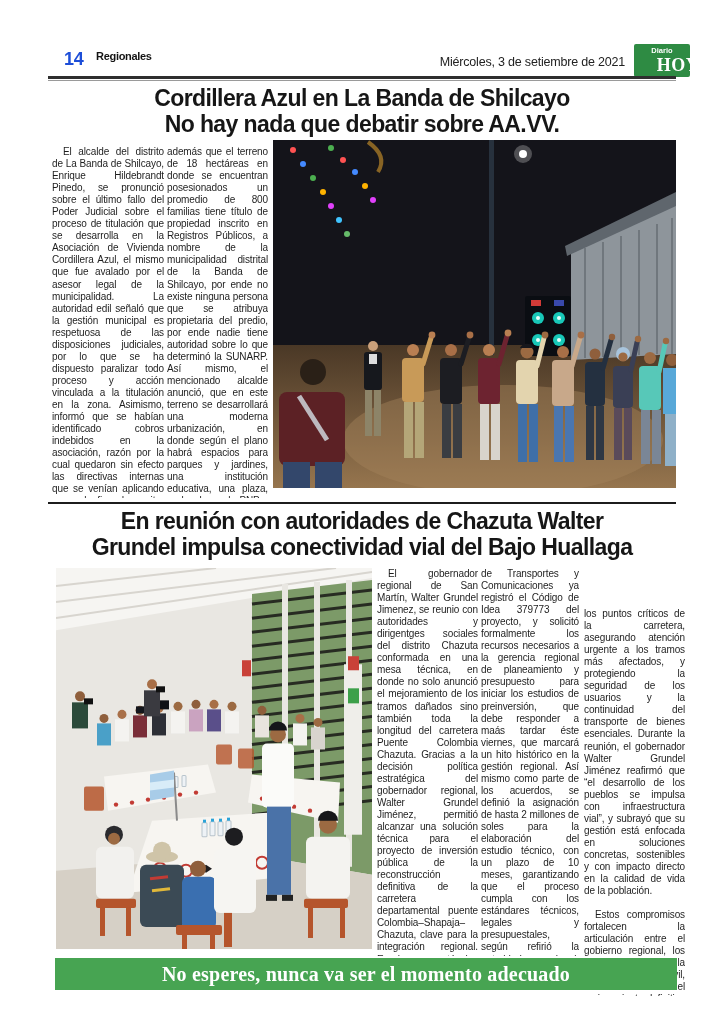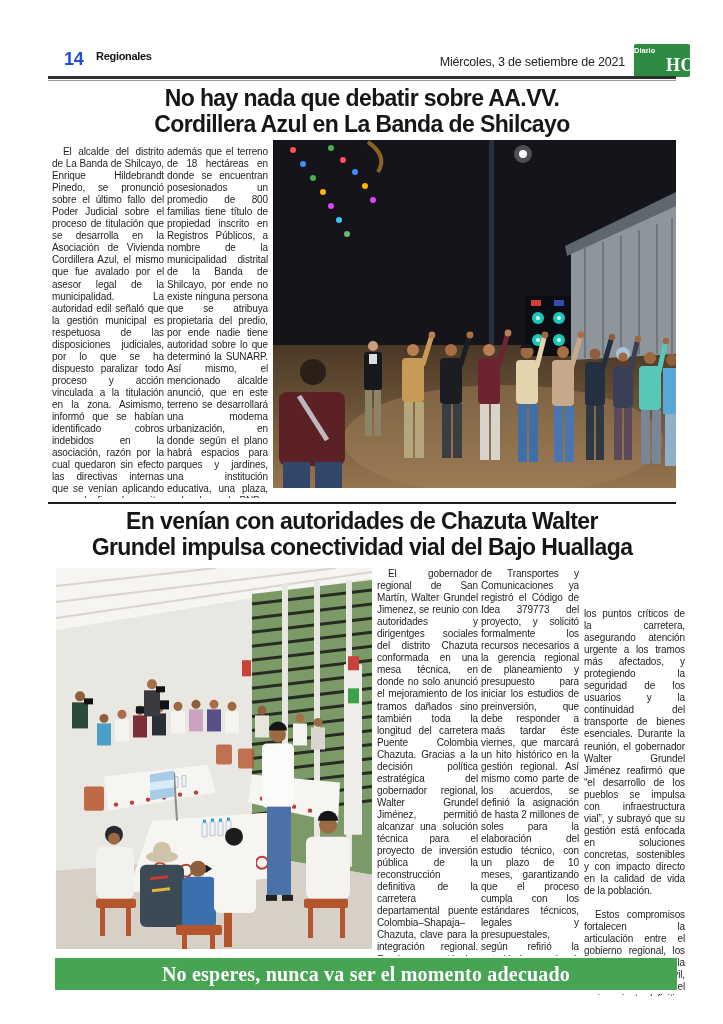--- a/index.html
+++ b/index.html
@@ -3,21 +3,21 @@
 <meta charset="utf-8">
 <style>
   html,body{margin:0;padding:0;background:#fff;}
   #page{position:relative;width:723px;height:1024px;background:#ffffff;overflow:hidden;
         font-family:"Liberation Sans",sans-serif;color:#1f1f1f;}
   
   .num{position:absolute;left:64px;top:49px;font-size:18px;font-weight:bold;color:#1d4ed8;letter-spacing:-.3px;}
   .section{position:absolute;left:96px;top:50px;font-size:11px;font-weight:bold;color:#141414;letter-spacing:-.3px;}
   .date{position:absolute;right:98px;top:55px;font-size:12.5px;color:#222;letter-spacing:-.2px;}
   .logo{position:absolute;left:634px;top:44px;width:56px;height:33px;background:var(--logo-green,#2e8b43);
-        border-radius:2px;display:flex;flex-direction:column;align-items:flex-start;justify-content:center;line-height:1;}
+        border-radius:2px;display:flex;flex-direction:column;align-items:center;justify-content:center;line-height:1;}
   .logo-top{font-size:7.5px;font-weight:bold;color:#fff;margin-bottom:1px;}
   .logo-main{font-family:"Liberation Serif",serif;font-size:18px;font-weight:bold;color:#fff;letter-spacing:.5px;margin-left:32px;}
   .rule{position:absolute;left:48px;top:76px;width:628px;height:5px;
         background:linear-gradient(#2f2f2f 0 60%,#ffffff 60% 72%,#9a9a9a 72% 100%);}
   
   .a-title{position:absolute;left:24px;width:676px;text-align:center;font-weight:bold;color:var(--title-black,#161616);
            font-size:23px;line-height:26px;letter-spacing:-.6px;}
   #a1-title{top:85px;}
   #a2-title{top:508px;}
   .divider{position:absolute;left:48px;top:502px;width:628px;height:2px;background:#1c1c1c;}
@@ -50,22 +50,22 @@
   <span class="num">14</span>
   <span class="section">Regionales</span>
   <span class="date">Miércoles, 3 de setiembre de 2021</span>
   <div class="logo">
     <span class="logo-top">Diario</span>
     <span class="logo-main">HOY</span>
   </div>
   <div class="rule"></div>
 
   <h1 class="a-title" id="a1-title" style="margin:0;">
+    <span style="display:block">Cordillera Azul en La Banda de Shilcayo</span>
     <span style="display:block">No hay nada que debatir sobre AA.VV.</span>
-    <span style="display:block">Cordillera Azul en La Banda de Shilcayo</span>
   </h1>
 
   <div class="col" id="a1c1">
     <p class="ind">El alcalde del distrito de La Banda de Shilcayo, Enrique Hildebrandt Pinedo, se pronunció sobre el último fallo del Poder Judicial sobre el proceso de titulación que se desarrolla en la Asociación de Vivienda Cordillera Azul, el mismo que fue avalado por el asesor legal de la municipalidad. La autoridad edil señaló que la gestión municipal es respetuosa de las disposiciones judiciales, por lo que se ha dispuesto paralizar todo proceso y acción vinculada a la titulación en la zona. Asimismo, informó que se habían identificado cobros indebidos en la asociación, razón por la cual quedaron sin efecto las directivas internas que se venían aplicando con el fin de evitar abusos durante el proceso. El burgomaestre precisó</p>
   </div>
   <div class="col" id="a1c2">
     <p>además que el terreno de 18 hectáreas en donde se encuentran posesionados un promedio de 800 familias tiene título de propiedad inscrito en Registros Públicos, a nombre de la municipalidad distrital de la Banda de Shilcayo, por ende no existe ninguna persona que se atribuya propietaria del predio, por ende nadie tiene autoridad sobre lo que determinó la SUNARP. Así mismo, el mencionado alcalde anunció, que en este terreno se desarrollará una moderna urbanización, en donde según el plano habrá espacios para parques y jardines, una institución educativa, una plaza, un local para la PNP y otras infraestructuras necesarias para el bienestar de la población.</p>
   </div>
 
   <div class="photo" id="photo1">
@@ -215,21 +215,21 @@
         <rect x="6" y="252" width="66" height="74" rx="8" fill="#5c2125"></rect>
         <line x1="26" y1="256" x2="54" y2="300" stroke="#cfd4da" stroke-width="5" opacity="0.85"></line>
         <rect x="10" y="322" width="27" height="26" fill="#33476b"></rect>
         <rect x="42" y="322" width="27" height="26" fill="#33476b"></rect>
       </g>
     </svg>
   </div>
 
   <div class="divider"></div>
   <h1 class="a-title" id="a2-title" style="margin:0;">
-    <span style="display:block">En venían con autoridades de Chazuta Walter</span>
+    <span style="display:block">En reunión con autoridades de Chazuta Walter</span>
     <span style="display:block">Grundel impulsa conectividad vial del Bajo Huallaga</span>
   </h1>
 
   <div class="photo" id="photo2">
     <svg viewBox="0 0 316 380" preserveAspectRatio="none">
       <rect x="0" y="0" width="316" height="380" fill="#e9e7e2"></rect>
       <polygon points="0,0 316,0 316,10 0,62" fill="#f6f5f2"></polygon>
       <g stroke="#d8d5cf" stroke-width="2">
         <line x1="0" y1="50" x2="316" y2="4"></line>
           <line x1="0" y1="34" x2="280" y2="0"></line>

